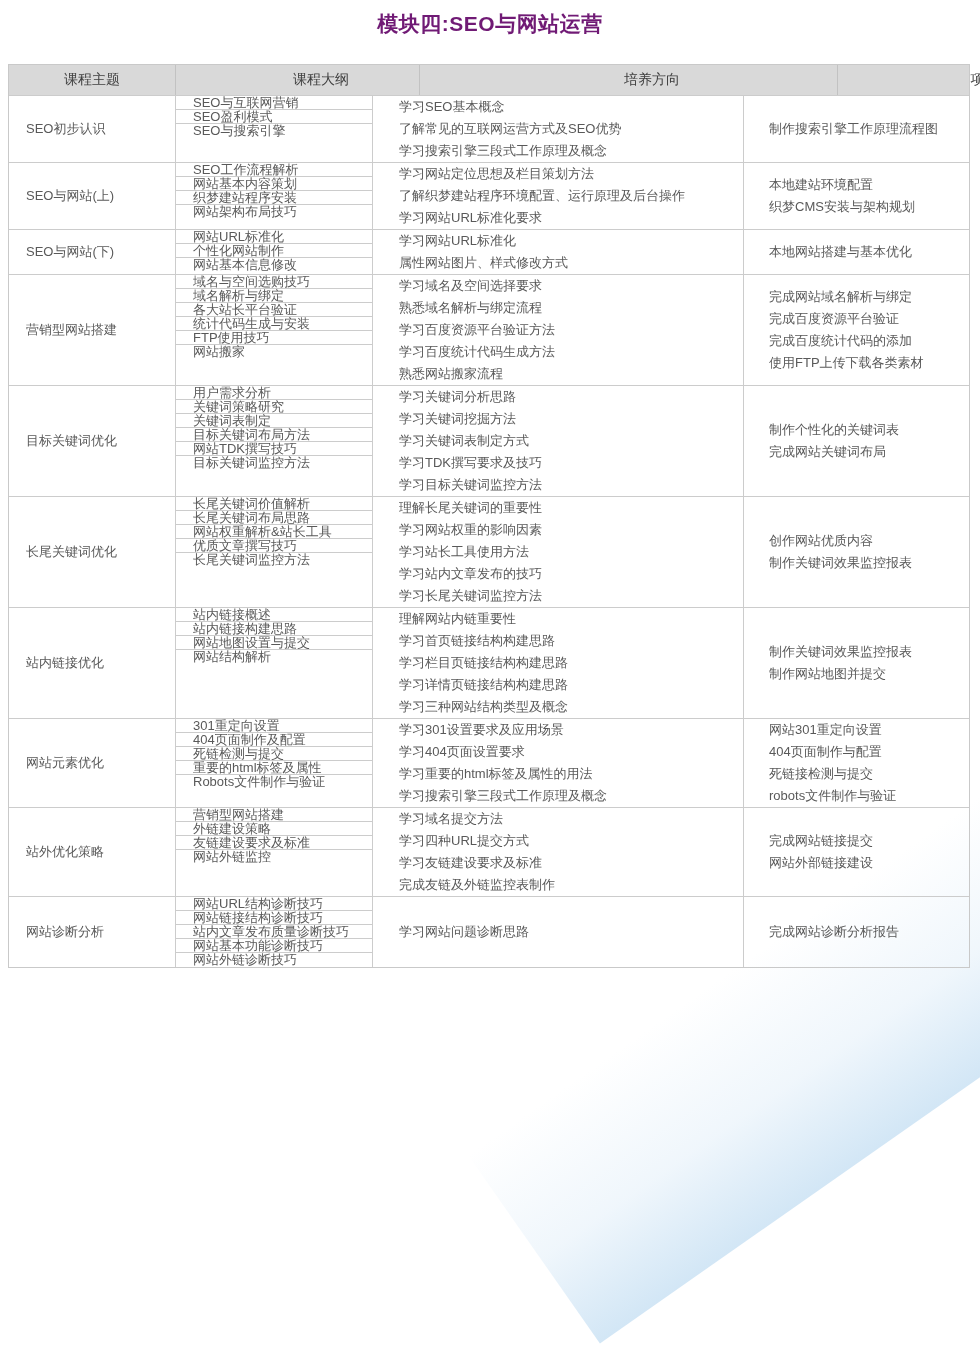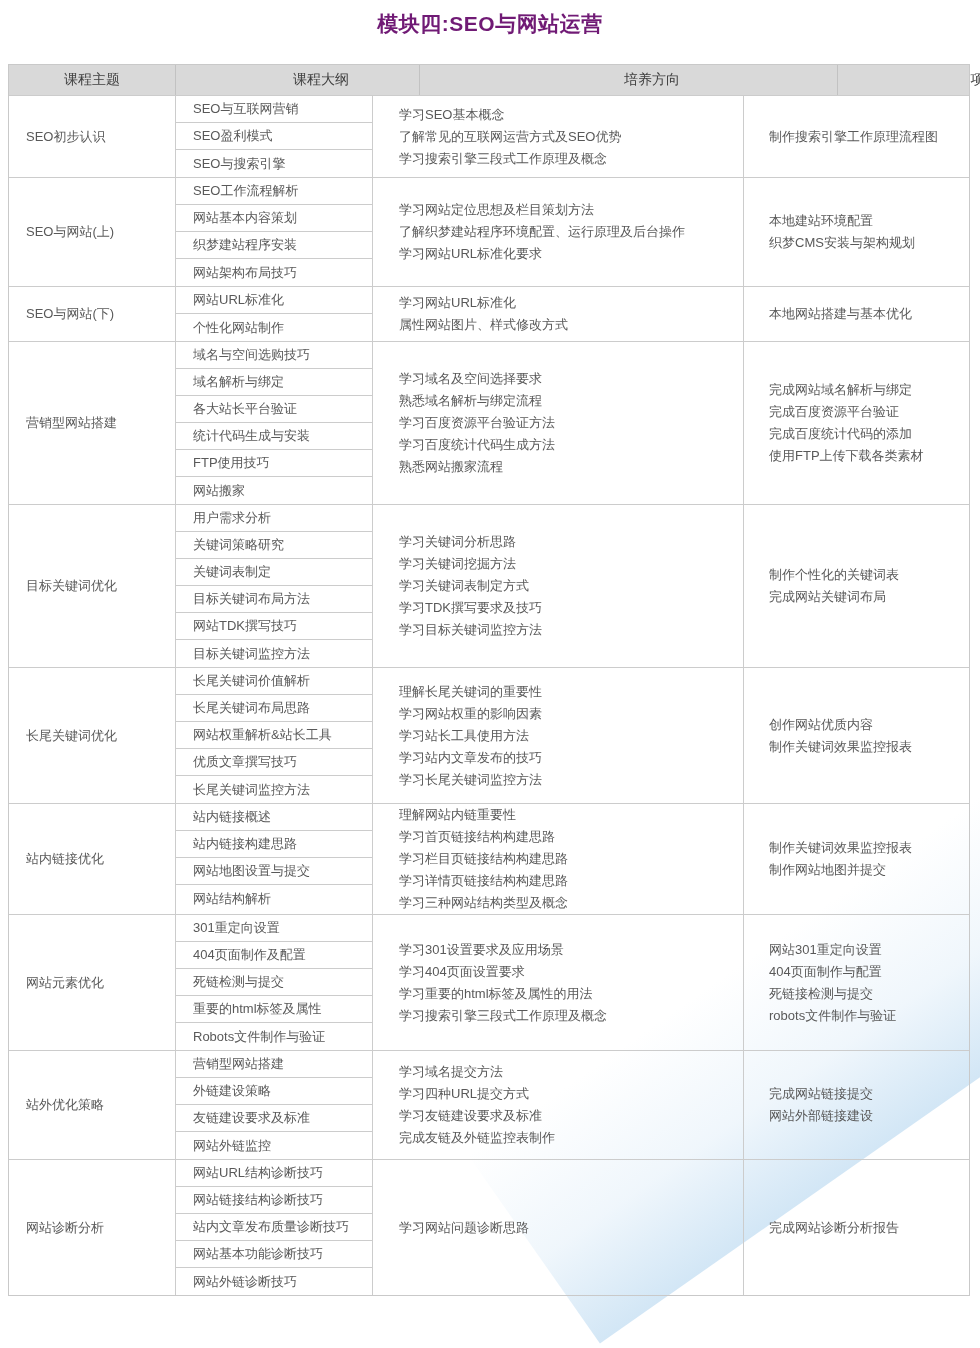--- a/index.html
+++ b/index.html
@@ -52,21 +52,21 @@
   .row { border-top: 1px solid #cccccc; }
   .cell { border-right: 1px solid #cccccc; }
   .cell:last-child { border-right: none; }
   .topic {
     display: flex; align-items: center;
     padding-left: 17px;
     font-size: 13px;
   }
   .outline { display: flex; flex-direction: column; }
   .oitem {
-    height: 27px;
+    height: 14px;
     display: flex; align-items: center;
     padding-left: 17px;
     font-size: 13px;
     border-bottom: 1px solid #cccccc;
   }
   .oitem:last-child { border-bottom: none; }
   .lines {
     display: flex; flex-direction: column; justify-content: center;
     font-size: 13px; line-height: 22px;
   }
@@ -123,20 +123,21 @@
           <div class="cell lines projects">
             <div class="line">本地建站环境配置</div>
             <div class="line">织梦CMS安装与架构规划</div>
           </div>
         </div>
         <div class="row">
           <div class="cell topic">SEO与网站(下)</div>
           <div class="cell outline">
             <div class="oitem">网站URL标准化</div>
             <div class="oitem">个性化网站制作</div>
+            <div class="oitem">网站基本信息修改</div>
           </div>
           <div class="cell lines directions">
             <div class="line">学习网站URL标准化</div>
             <div class="line">属性网站图片、样式修改方式</div>
           </div>
           <div class="cell lines projects">
             <div class="line">本地网站搭建与基本优化</div>
           </div>
         </div>
         <div class="row">

